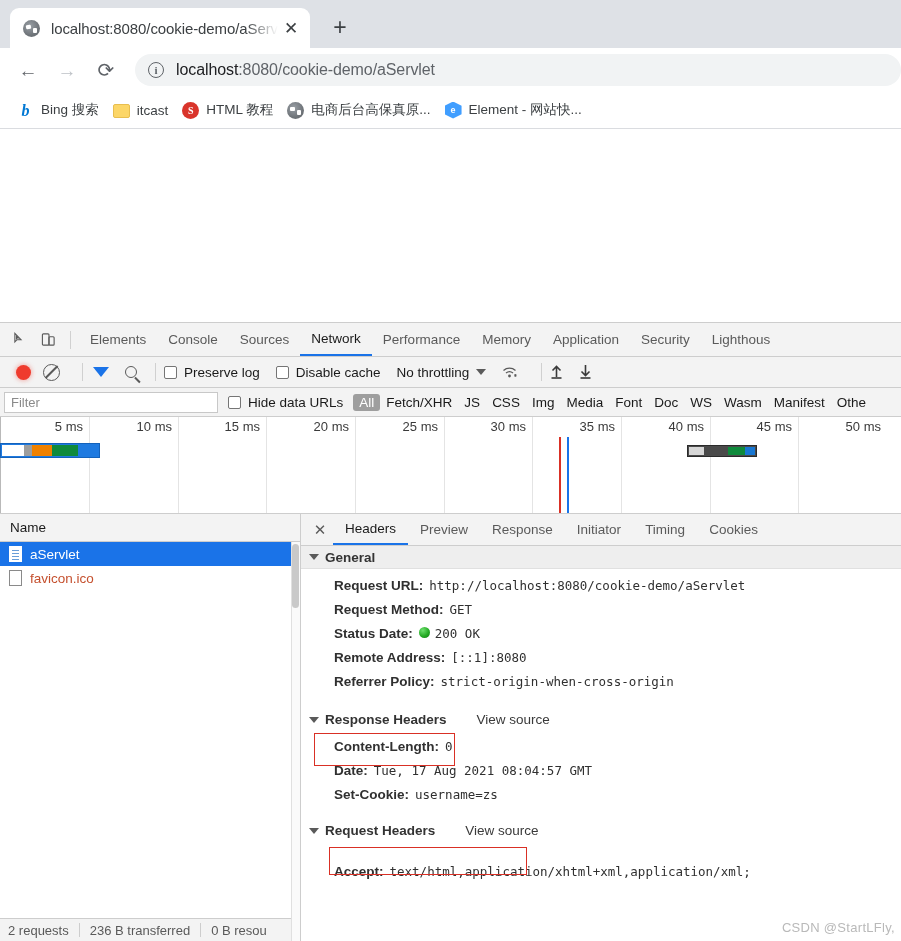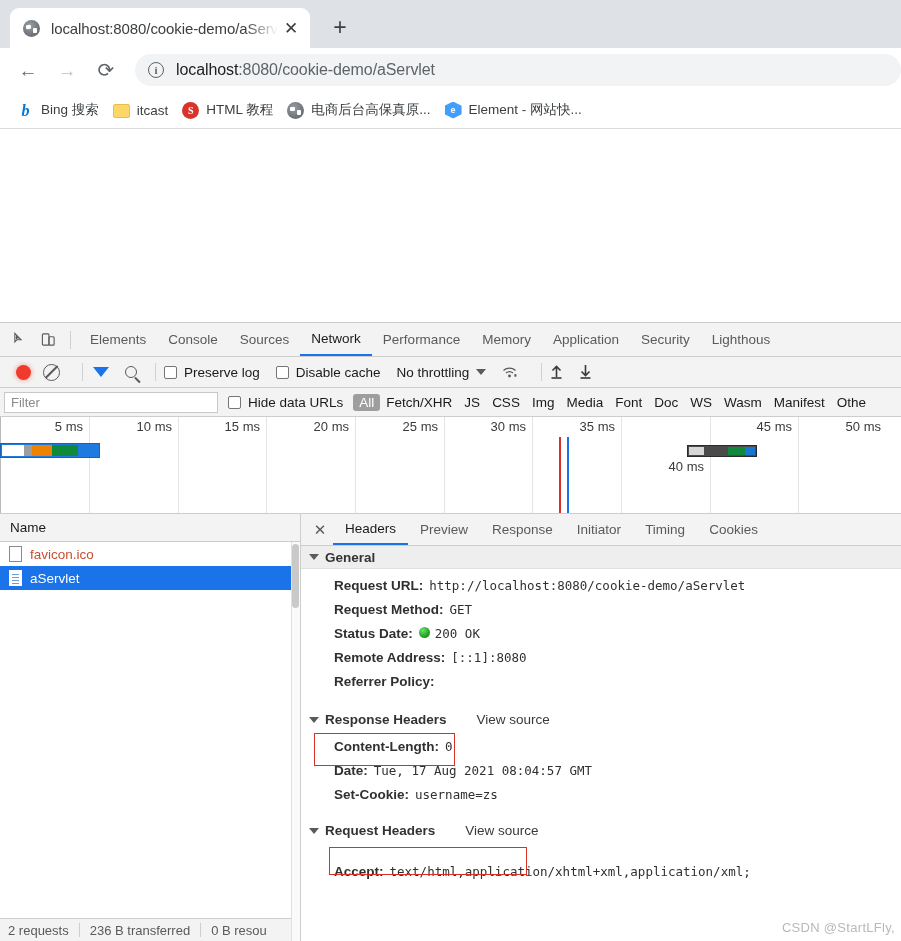--- a/index.html
+++ b/index.html
@@ -470,21 +470,21 @@
       <div class="ov-grid" style="left:798px;"></div>
 
       <div class="ov-ticklabels">
         <span class="ov-tick" style="left:89px;">5 ms</span>
         <span class="ov-tick" style="left:178px;">10 ms</span>
         <span class="ov-tick" style="left:266px;">15 ms</span>
         <span class="ov-tick" style="left:355px;">20 ms</span>
         <span class="ov-tick" style="left:444px;">25 ms</span>
         <span class="ov-tick" style="left:532px;">30 ms</span>
         <span class="ov-tick" style="left:621px;">35 ms</span>
-        <span class="ov-tick" style="left:710px;margin-top:40px;">40 ms</span>
+        <span class="ov-tick" style="left:710px;">40 ms</span>
         <span class="ov-tick" style="left:798px;">45 ms</span>
         <span class="ov-tick" style="left:887px;">50 ms</span>
       </div>
 
       <div class="ov-band" style="left:0px; top:26px; width:100px;">
         <span class="ov-seg" style="background:#ffffff; width:22px;"></span>
         <span class="ov-seg" style="background:#9e9e9e; width:9px;"></span>
         <span class="ov-seg" style="background:#ef8100; width:20px;"></span>
         <span class="ov-seg" style="background:#0f8a3c; width:27px;"></span>
         <span class="ov-seg" style="background:#1f7ae0; width:20px;"></span>
@@ -501,27 +501,27 @@
       <div class="ov-vline" style="left:567px; background:#1a73e8;"></div>
     </div>
 
     <div class="dt-body">
 
       <div class="req-pane">
         <div class="req-head">
           <span>Name</span>
         </div>
         <div class="req-list">
+          <div class="req-row selected">
+            <span class="doc-ico lined"></span>
+            <span class="rname">aServlet</span>
+          </div>
           <div class="req-row">
             <span class="doc-ico"></span>
             <span class="rname">favicon.ico</span>
-          </div>
-          <div class="req-row selected">
-            <span class="doc-ico lined"></span>
-            <span class="rname">aServlet</span>
           </div>
         </div>
         <div class="req-scrollbar">
           <div class="req-thumb"></div>
         </div>
         <div class="statusbar">
           <span>2 requests</span>
           <span class="sb-sep"></span>
           <span>236 B transferred</span>
           <span class="sb-sep"></span>
@@ -559,20 +559,21 @@
               <span class="k">Status Date:</span>
               <span class="status-dot"></span>
               <span class="v" style="margin-left:0;">200 OK</span>
             </div>
             <div class="kvrow">
               <span class="k">Remote Address:</span>
               <span class="v">[::1]:8080</span>
             </div>
             <div class="kvrow">
               <span class="k">Referrer Policy:</span>
+              <span class="v">strict-origin-when-cross-origin</span>
             </div>
           </div>
 
           <div class="sect-head plain" style="margin-top:12px; height:27px;">
             <span class="tri"></span>
             <span>Response Headers</span>
             <span class="viewsrc">View source</span>
           </div>
           <div style="padding-top:2px;">
             <div class="kvrow">

